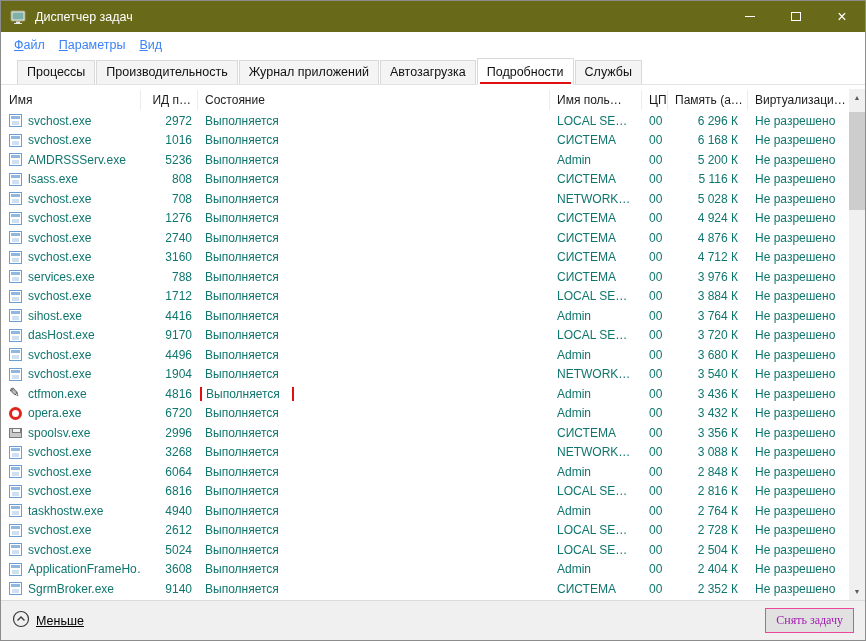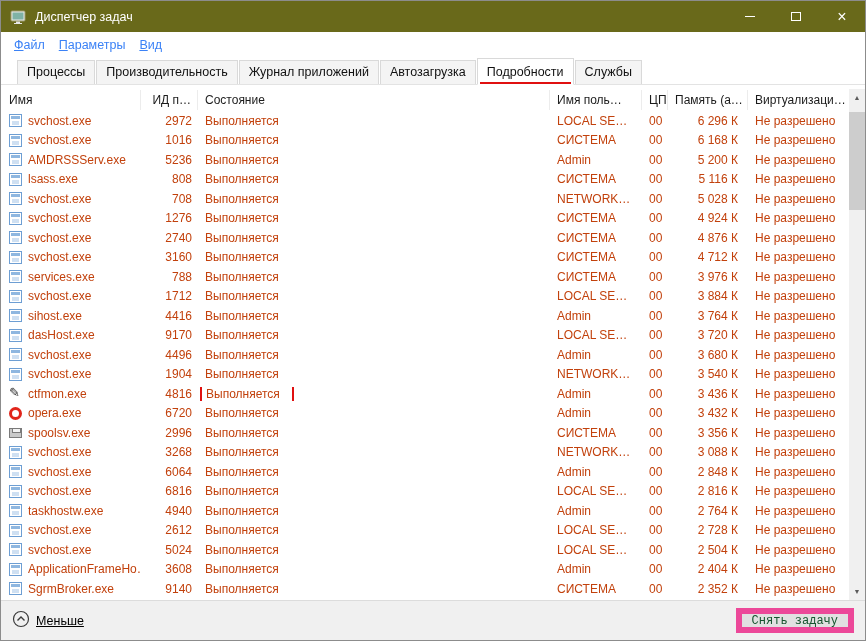--- a/index.html
+++ b/index.html
@@ -28,21 +28,21 @@
   .tab.active{background:#fff;padding-top:6px;margin-bottom:-1px;border-bottom:1px solid #fff}
   .tab.active::after{content:"";position:absolute;left:2px;right:2px;bottom:0;height:2px;background:var(--annot,#e01010)}
 
   
   .table-region{flex:1;position:relative;padding:4px 16px 12px 0;overflow:hidden}
   .thead,.trow{display:grid;grid-template-columns:140px 57px 352px 92px 26px 80px auto;align-items:center}
   .thead{height:22px;color:#1b1b1b}
   .hcell{font-size:12px;padding:0 7px;border-right:1px solid #ececec;height:20px;line-height:20px;white-space:nowrap;overflow:hidden}
   .hcell:first-child{padding-left:8px}
   .hcell:last-child{border-right:none}
-  .trow{height:19.5px;color:#c2410c}
+  .trow{height:19.5px;color:#0f766e}
   .cell{font-size:12px;padding:0 7px;white-space:nowrap;overflow:hidden}
   .c-name{display:flex;align-items:center;padding-left:8px}
   .c-pid{text-align:right;padding-right:6px}
   .c-cpu{text-align:right;padding-right:8px}
   .c-mem{text-align:right;padding-right:10px}
   .name-wrap{display:inline-flex;align-items:center}
   .name-wrap.annot{border-bottom:2px solid var(--annot,#e01010);margin-bottom:-2px}
   .status-annot{display:inline-block;border:2px solid var(--annot,#e01010);padding:0 12px 1px 4px;margin:-3px 0 -3px -5px;position:relative;z-index:1}
 
   
@@ -59,21 +59,21 @@
   .scrollbar{position:absolute;top:4px;right:0;bottom:0;width:16px;background:#f0f0f0}
   .sb-btn{height:17px;display:flex;align-items:center;justify-content:center;font-size:7px;color:#5a5a5a;cursor:pointer}
   .sb-up{position:absolute;top:0;left:0;right:0}
   .sb-down{position:absolute;bottom:0;left:0;right:0}
   .sb-thumb{position:absolute;top:23px;left:0;width:16px;height:98px;background:#cdcdcd;cursor:pointer}
 
   
   .footer{flex:none;height:40px;background:#f0f0f0;border-top:1px solid #dcdcdc;display:flex;align-items:center;padding:16px 11px}
   .toggle{display:flex;align-items:center;gap:6px;cursor:pointer}
   .toggle-label{font-size:12.5px;text-decoration:underline;color:#000}
-  .end-task{margin-left:auto;min-width:88px;height:25px;font-size:12px;background:#e1e1e1;border:6px solid #ec4899;font-family:Liberation Mono, monospace;cursor:pointer;color:#14532d;padding:0 10px}
+  .end-task{margin-left:auto;min-width:88px;height:25px;font-size:12px;background:#e1e1e1;border:1px solid #ec4899;font-family:Liberation Serif, serif;cursor:pointer;color:#a21caf;padding:0 10px}
 </style>
 </head>
 <body>
 
 <div class="window">
 
   <div class="titlebar">
     <span class="app-icon">
       <svg width="16" height="16" viewBox="0 0 16 16">
         <rect x="1" y="2" width="14" height="10" rx="1" fill="#e8e8e8" stroke="#9a9a6a"></rect>

